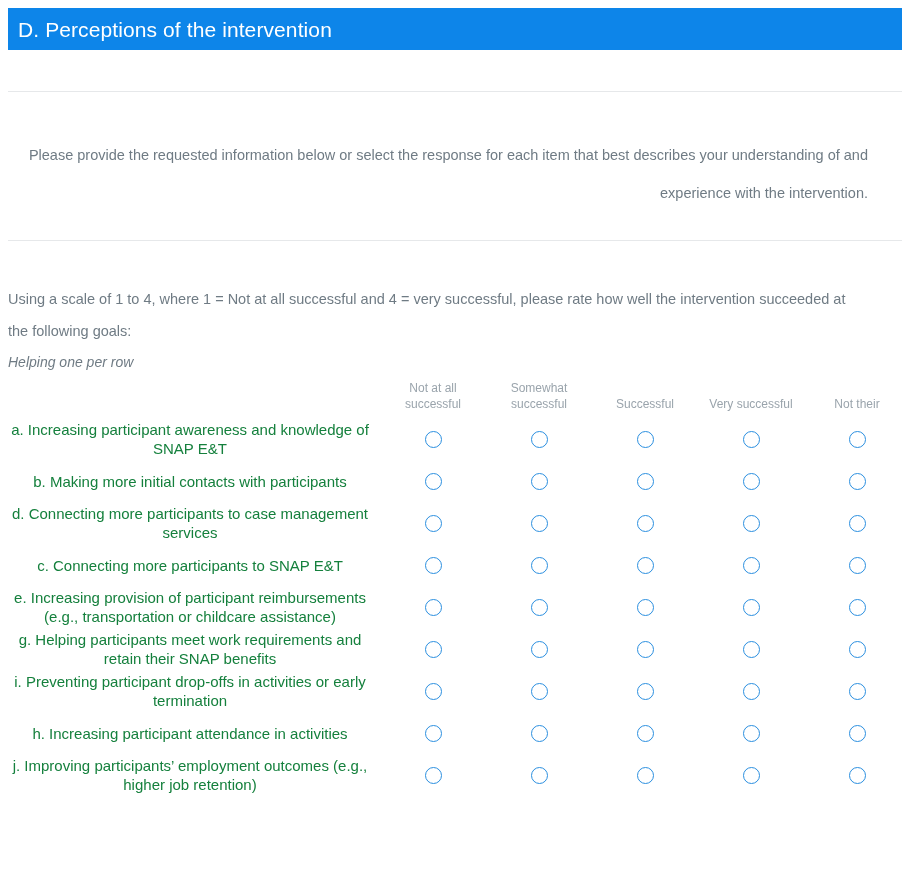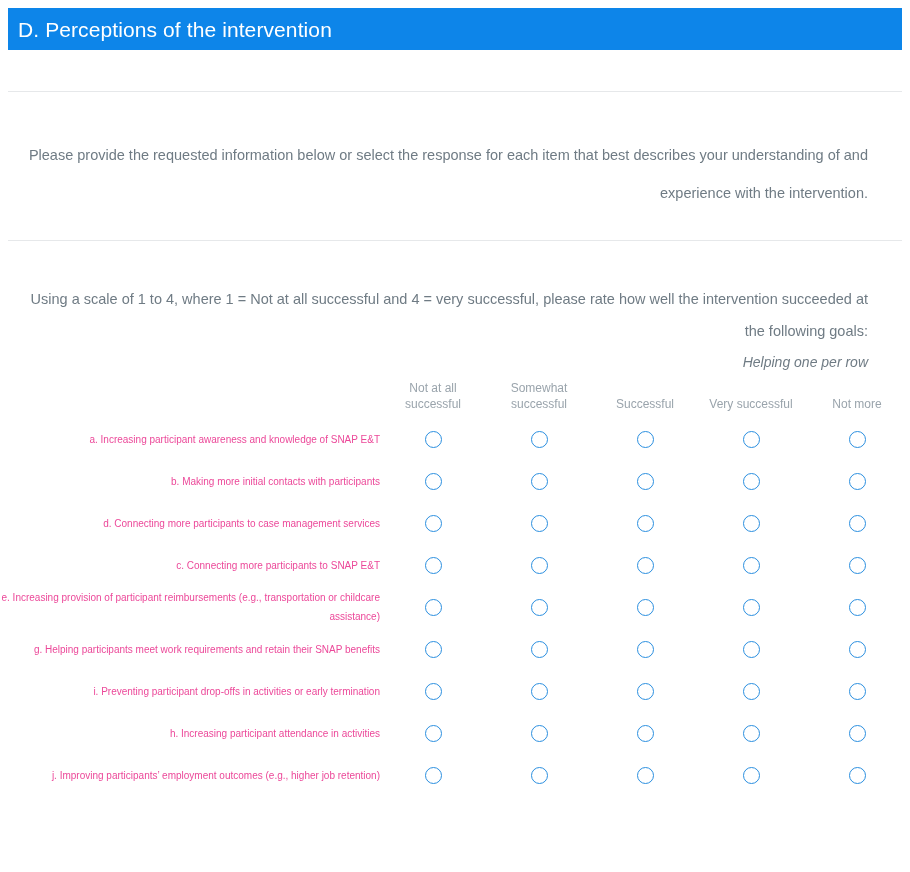--- a/index.html
+++ b/index.html
@@ -65,21 +65,20 @@
     color: #6f7b84;
     text-align: right;
   }
 
   
   .prompt-block {
     position: absolute;
     left: 8px;
     top: 283px;
     width: 860px;
-    text-align: right;
   }
   .prompt-text {
     font-size: 14.5px;
     line-height: 32px;
     color: #6f7b84;
   }
   .prompt-hint {
     font-size: 14px;
     font-style: italic;
     color: #6f7b84;
@@ -112,24 +111,24 @@
   }
   .matrix-head th.label-head { text-align: left; }
 
   .matrix-body td {
     padding: 0;
     vertical-align: middle;
     height: 42px;
   }
   .row-label {
     padding: 6px 24px 6px 13px;
-    font-size: 10px;
+    font-size: 15px;
     line-height: 19px;
-    color: #ec4899;
-    text-align: right;
+    color: #15803d;
+    text-align: center;
     vertical-align: middle;
   }
   .opt-cell {
     text-align: center;
     vertical-align: middle;
   }
   .radio {
     display: inline-block;
     width: 17px;
     height: 17px;
@@ -171,21 +170,21 @@
         <col class="opt-col">
         <col class="opt-col">
       </colgroup>
       <thead class="matrix-head">
         <tr>
           <th class="label-head"></th>
           <th>Not at all successful</th>
           <th>Somewhat successful</th>
           <th>Successful</th>
           <th>Very successful</th>
-          <th>Not more</th>
+          <th>Not their</th>
         </tr>
       </thead>
       <tbody class="matrix-body">
         <tr>
           <td class="row-label">a. Increasing participant awareness and knowledge of SNAP E&amp;T</td>
           <td class="opt-cell"><span class="radio"></span></td>
           <td class="opt-cell"><span class="radio"></span></td>
           <td class="opt-cell"><span class="radio"></span></td>
           <td class="opt-cell"><span class="radio"></span></td>
           <td class="opt-cell"><span class="radio"></span></td>

